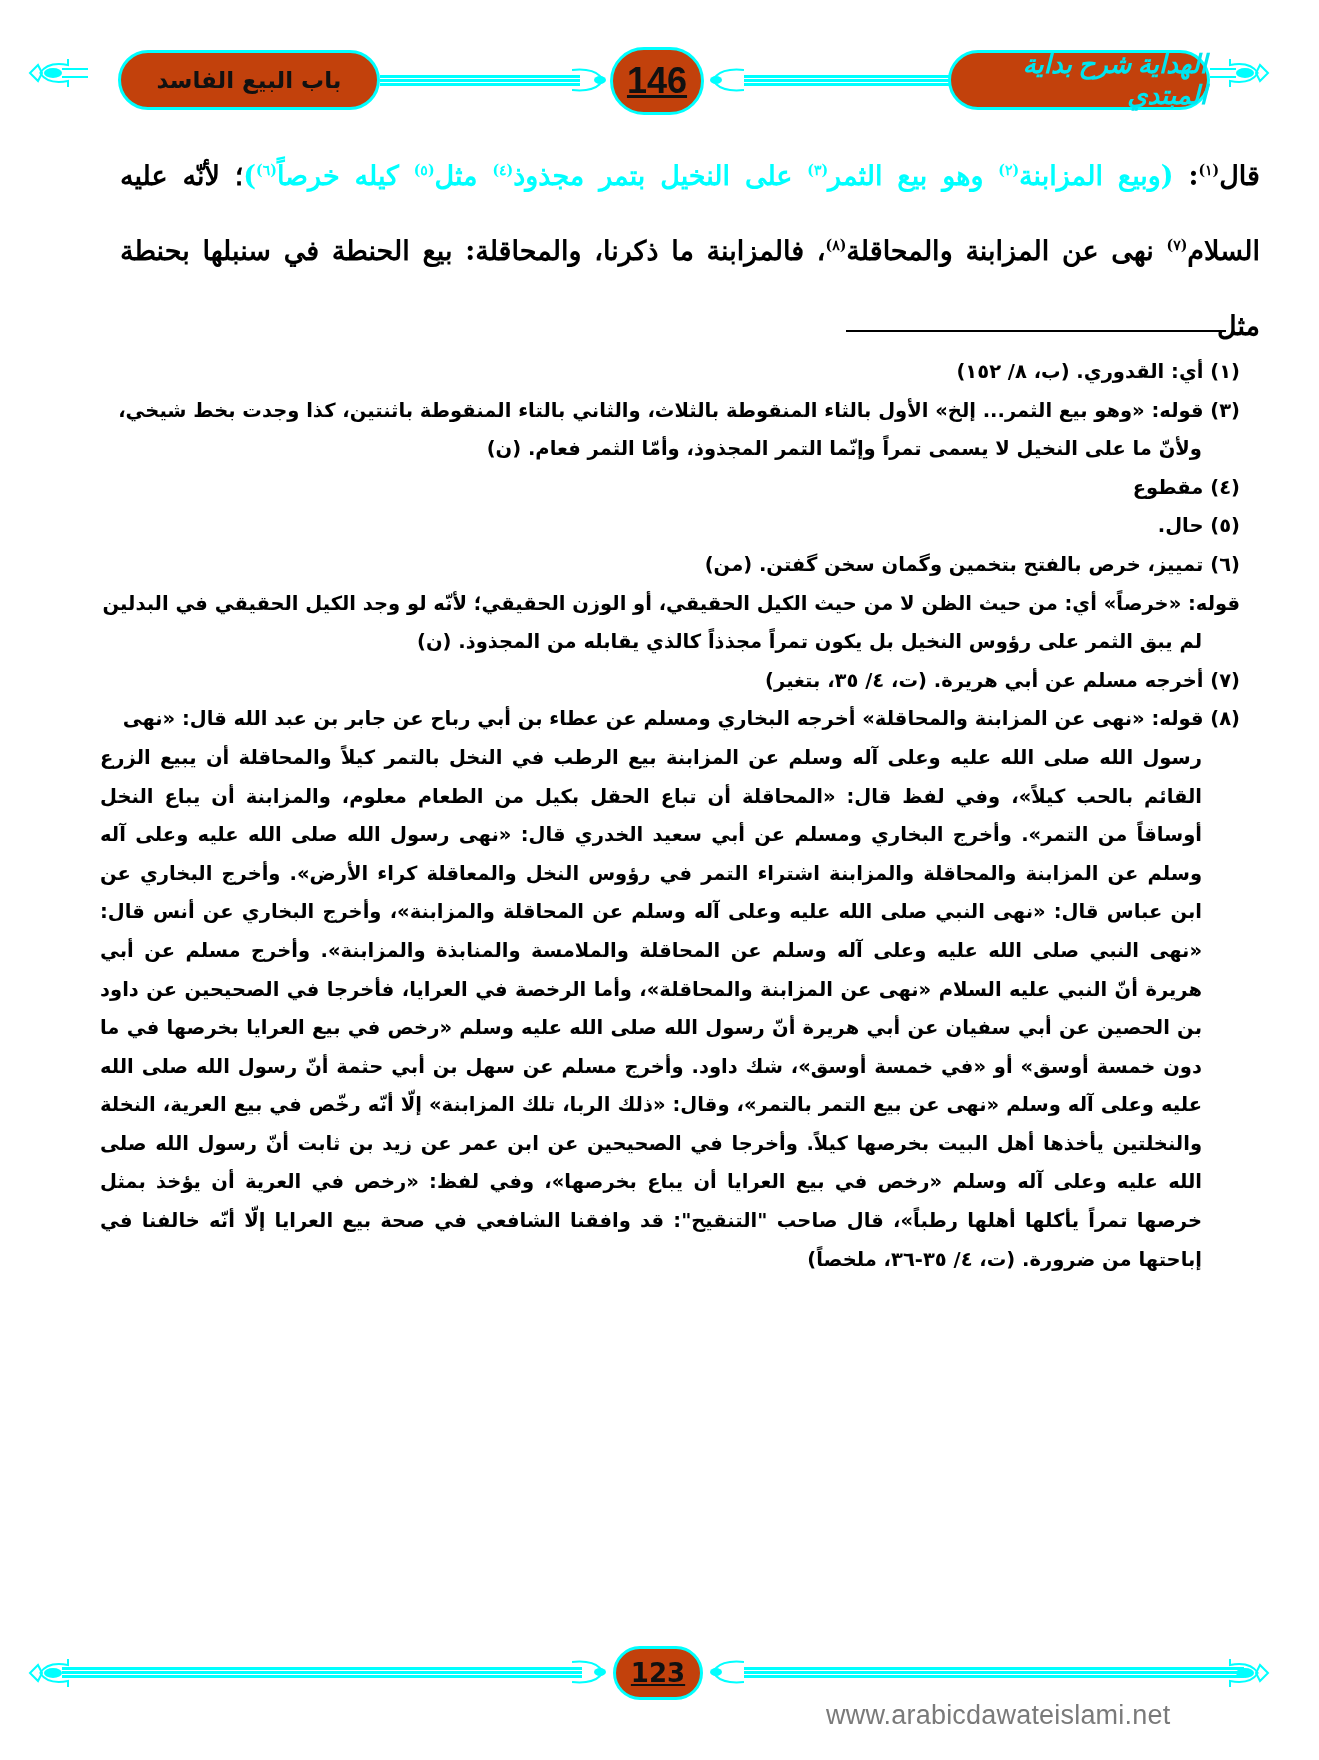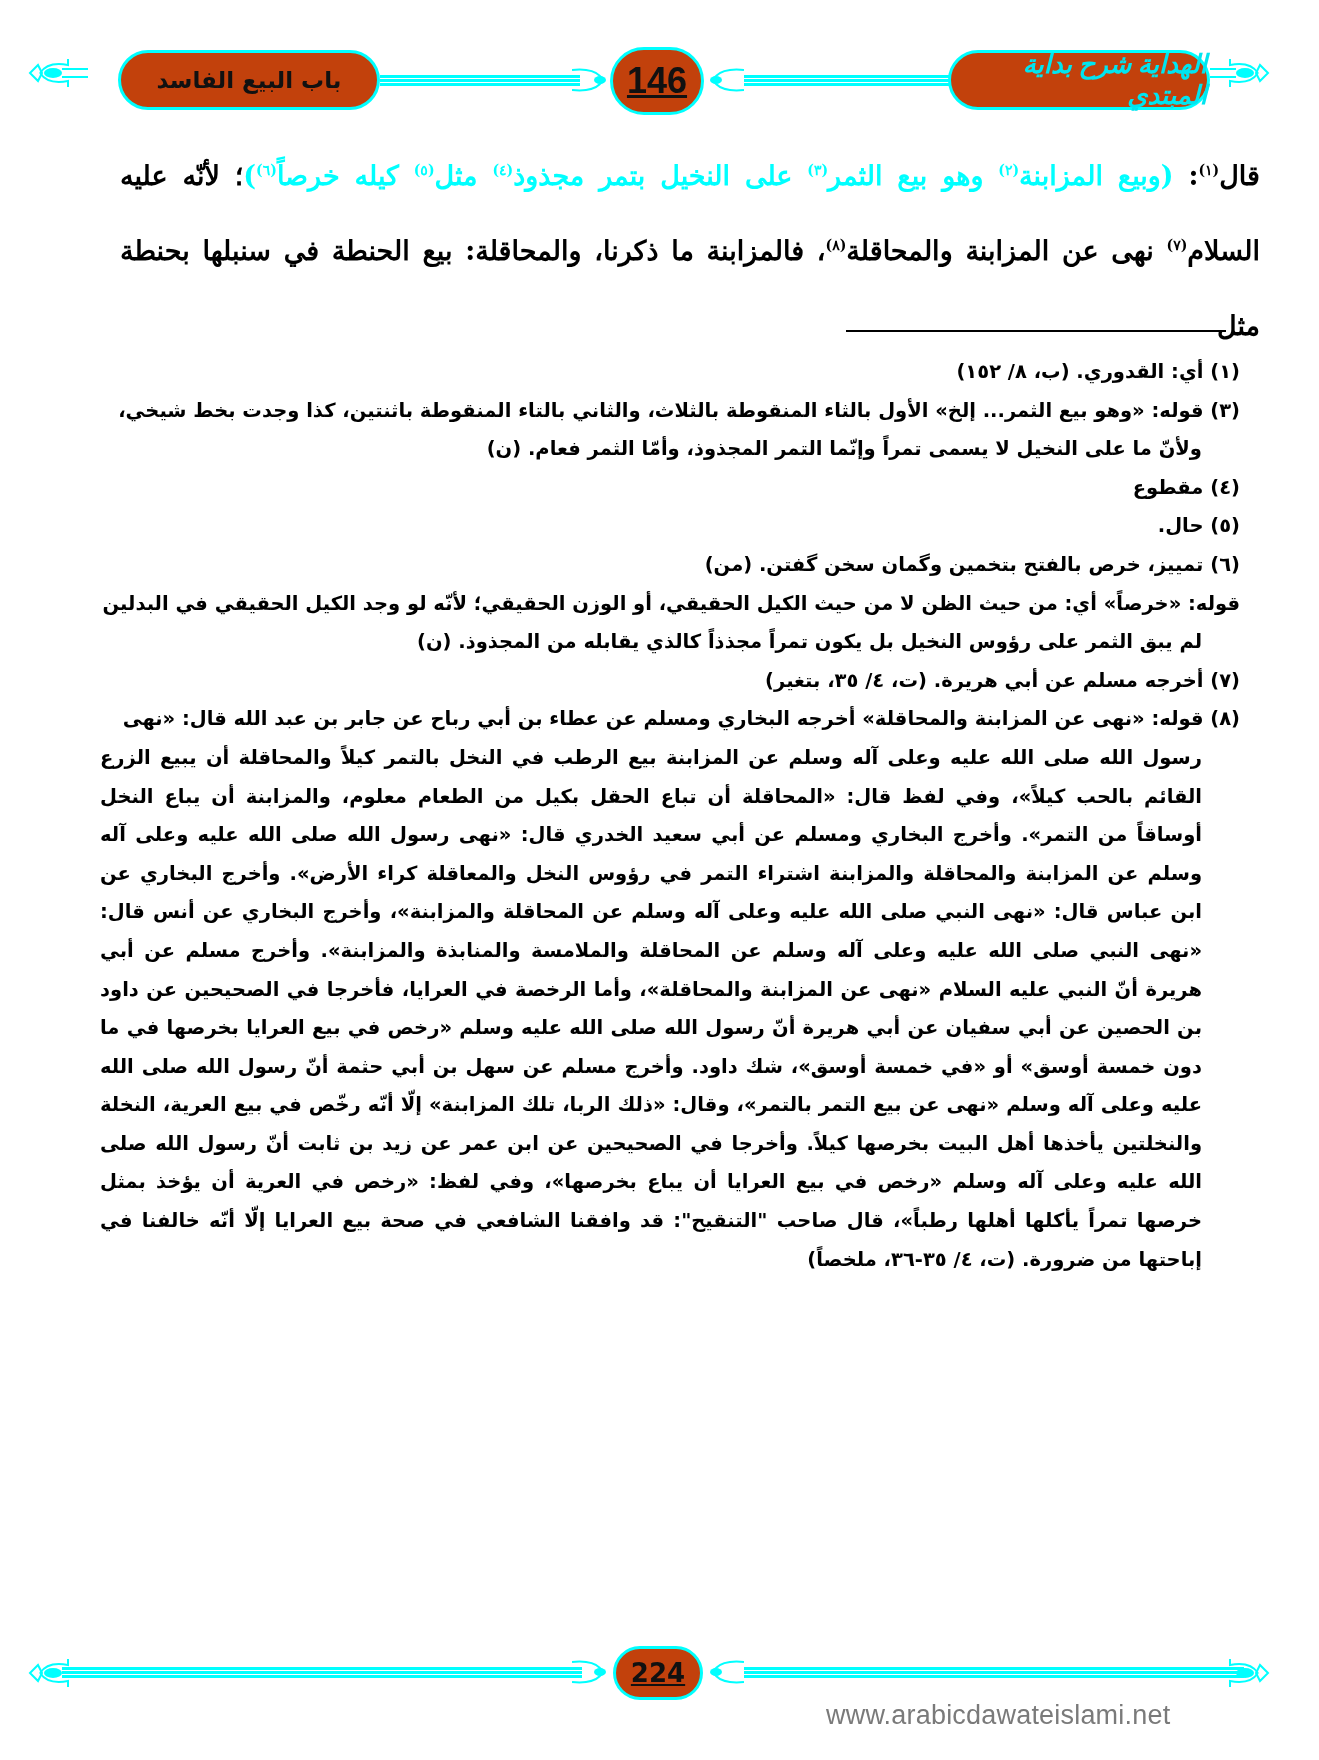--- a/index.html
+++ b/index.html
@@ -140,21 +140,21 @@
     <path d="M12 18 Q20 6 40 10 L40 4 M12 18 Q20 30 40 26 L40 32" fill="none" stroke="#00ffff" stroke-width="2"></path>
   </svg>
   <div class="hdr-line" style="left:62px;width:520px;top:1667px;">
       <div class="mid"></div>
     </div>
   <svg class="finial" style="left:572px;top:1654px;width:40px;height:36px;" viewBox="0 0 40 36">
     <path d="M0 8 Q20 6 28 14 Q34 18 28 22 Q20 30 0 28" fill="none" stroke="#00ffff" stroke-width="2"></path>
     <ellipse cx="28" cy="18" rx="6" ry="4" fill="#00ffff"></ellipse>
   </svg>
   <div class="pill" style="left:613px;top:1646px;width:90px;height:54px;border-radius:27px;">
-    <span class="pill-num" style="font-family:'DejaVu Sans',sans-serif;font-size:26px;">224</span>
+    <span class="pill-num" style="font-family:'DejaVu Sans',sans-serif;font-size:26px;">123</span>
   </div>
   <svg class="finial" style="left:704px;top:1654px;width:40px;height:36px;" viewBox="0 0 40 36">
     <path d="M40 8 Q20 6 12 14 Q6 18 12 22 Q20 30 40 28" fill="none" stroke="#00ffff" stroke-width="2"></path>
     <ellipse cx="12" cy="18" rx="6" ry="4" fill="#00ffff"></ellipse>
   </svg>
   <div class="hdr-line" style="left:744px;width:500px;top:1667px;">
       <div class="mid"></div>
     </div>
   <svg class="finial" style="left:1210px;top:1655px;" viewBox="0 0 60 36">
     <path d="M58 18 L50 10 L46 18 L50 26 Z" fill="none" stroke="#00ffff" stroke-width="2"></path>

